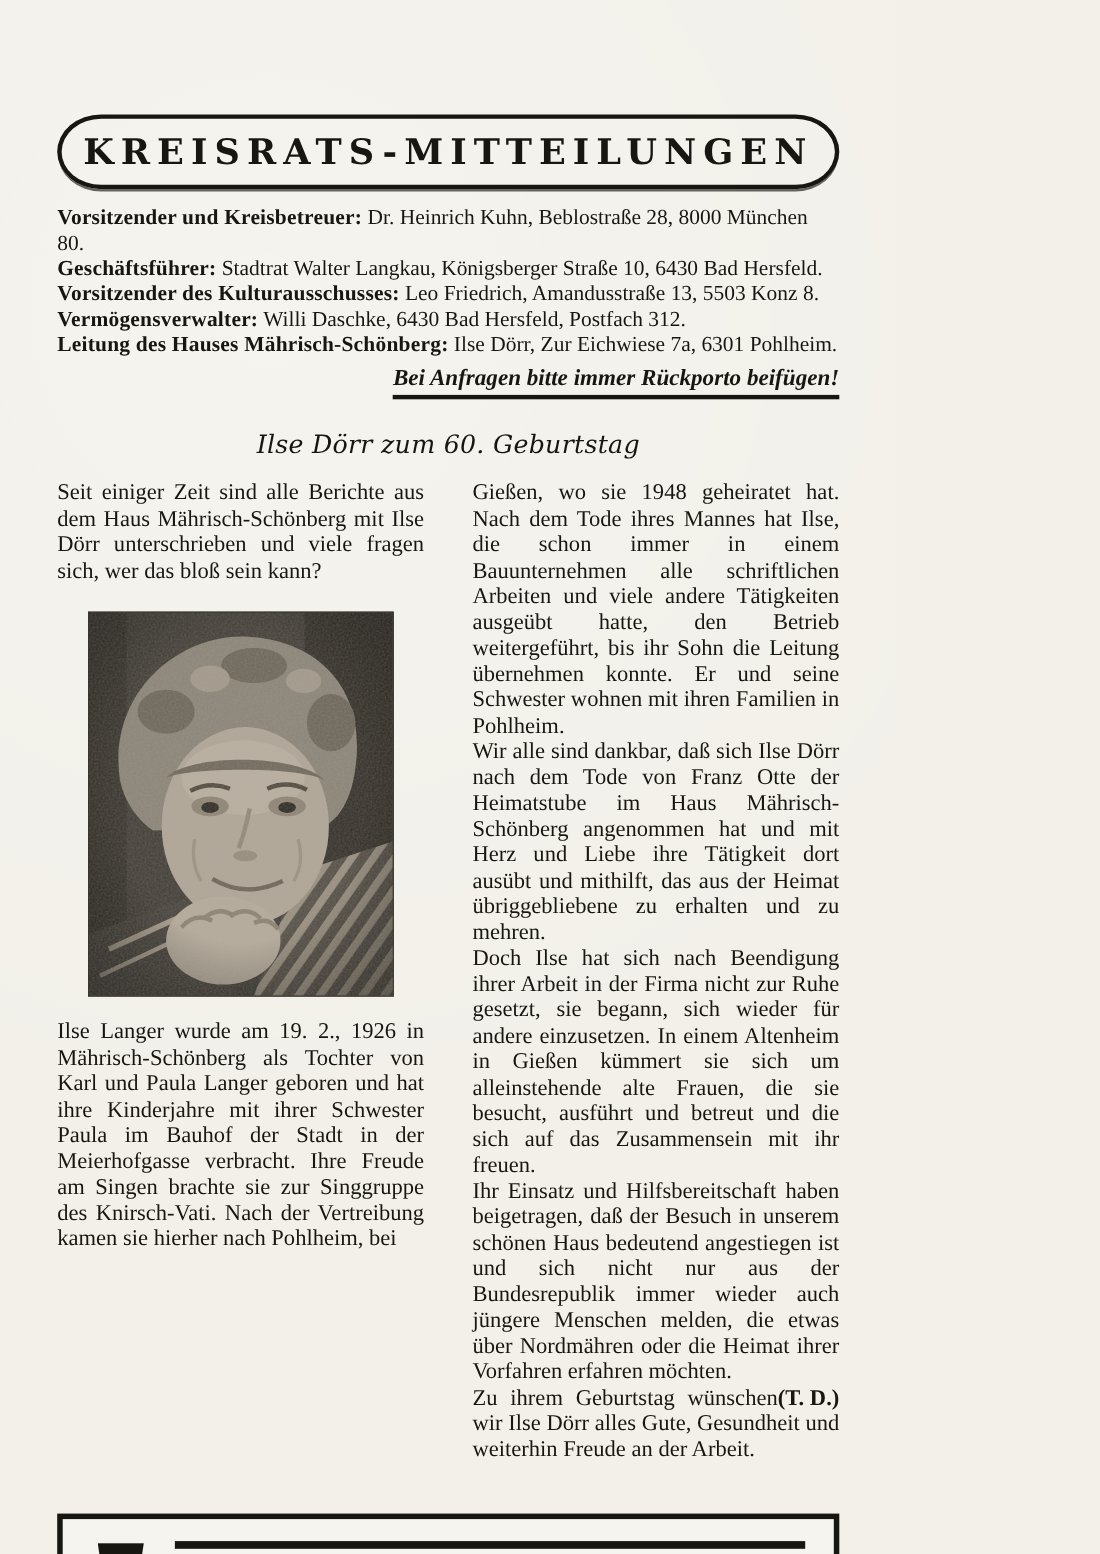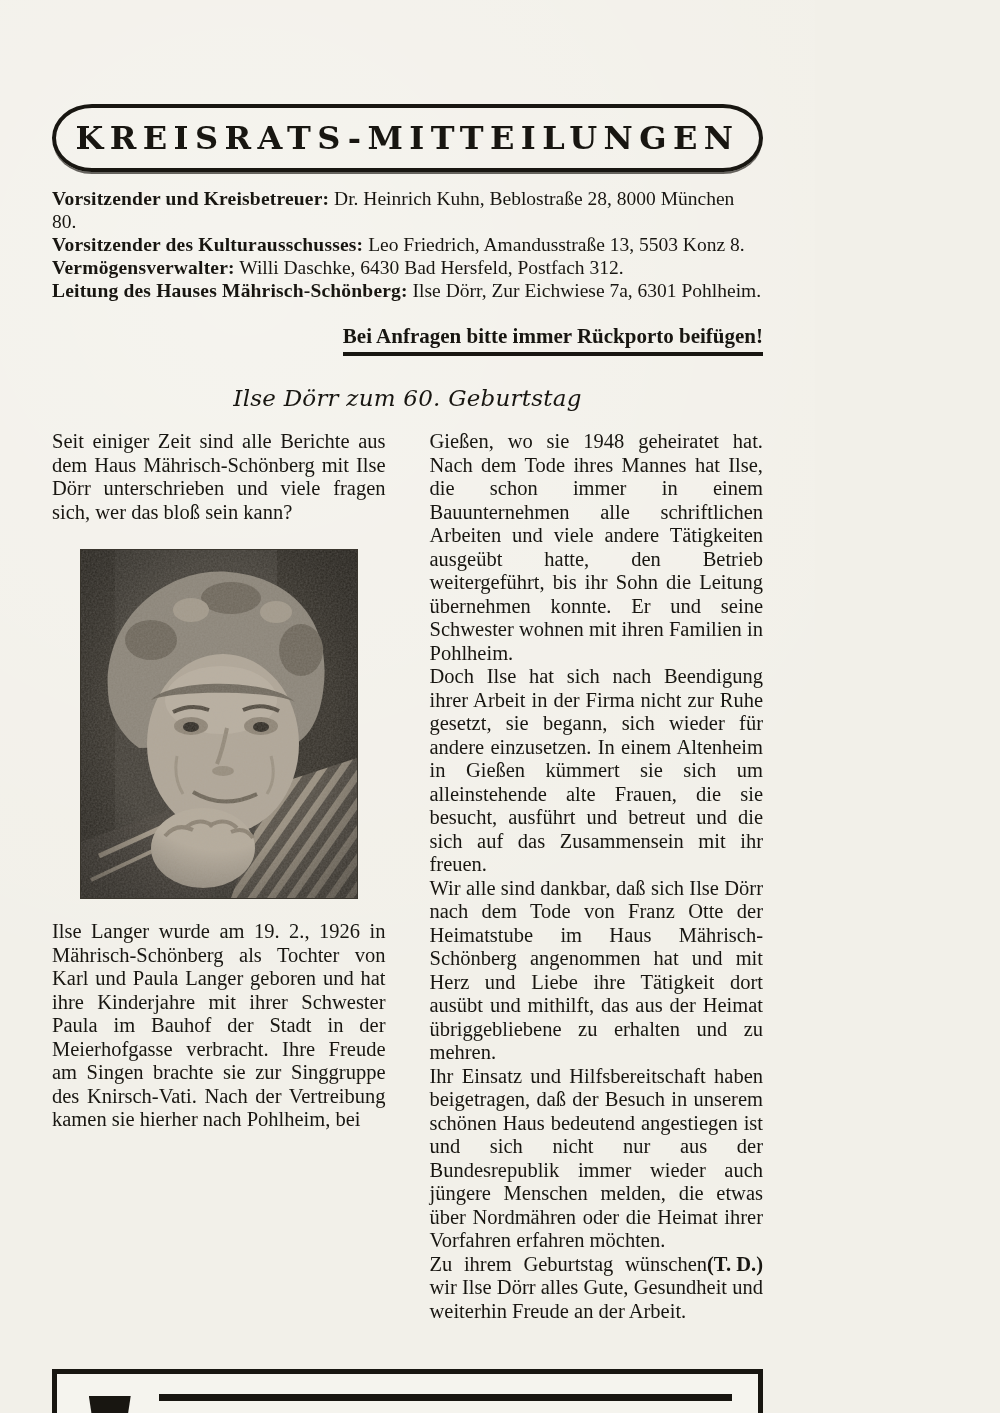--- a/index.html
+++ b/index.html
@@ -33,21 +33,21 @@
     font-size: 32px;
     letter-spacing: .20em;
     white-space: nowrap;
   }
 
   
   .officials { margin-top: 15px; font-size: 19.5px; line-height: 23px; }
   .official-line { margin: 0; }
   .official-line b { letter-spacing: .01em; }
 
-  .rueckporto-wrap { text-align: right; margin-top: 22px; }
+  .rueckporto-wrap { text-align: right; margin-top: 6px; font-style: italic; }
   .rueckporto {
     display: inline-block;
     font-weight: bold;
     font-size: 21px;
     border-bottom: 4px solid #181611;
     padding-bottom: 3px;
   }
 
   
   .article-title {
@@ -104,20 +104,21 @@
 <body>
 
 <div class="page">
 
   <div class="masthead">
     <span class="masthead-title">KREISRATS-MITTEILUNGEN</span>
   </div>
 
   <div class="officials">
     <p class="official-line"><b>Vorsitzender und Kreisbetreuer:</b><span> Dr. Heinrich Kuhn, Beblostraße 28, 8000 München 80.</span></p>
+    <p class="official-line"><b>Geschäftsführer:</b><span> Stadtrat Walter Langkau, Königsberger Straße 10, 6430 Bad Hersfeld.</span></p>
     <p class="official-line"><b>Vorsitzender des Kulturausschusses:</b><span> Leo Friedrich, Amandusstraße 13, 5503 Konz 8.</span></p>
     <p class="official-line"><b>Vermögensverwalter:</b><span> Willi Daschke, 6430 Bad Hersfeld, Postfach 312.</span></p>
     <p class="official-line"><b>Leitung des Hauses Mährisch-Schönberg:</b><span> Ilse Dörr, Zur Eichwiese 7a, 6301 Pohlheim.</span></p>
   </div>
 
   <div class="rueckporto-wrap">
     <span class="rueckporto">Bei Anfragen bitte immer Rückporto beifügen!</span>
   </div>
 
   <h1 class="article-title">Ilse Dörr zum 60. Geburtstag</h1>
@@ -182,22 +183,22 @@
 
         <rect width="276" height="348" fill="url(#ph-vig)"></rect>
         <rect width="276" height="348" filter="url(#ph-noise)" opacity=".5"></rect>
       </svg>
 
       <p>Ilse Langer wurde am 19. 2., 1926 in Mährisch-Schönberg als Tochter von Karl und Paula Langer geboren und hat ihre Kinderjahre mit ihrer Schwester Paula im Bauhof der Stadt in der Meierhofgasse verbracht. Ihre Freude am Singen brachte sie zur Singgruppe des Knirsch-Vati. Nach der Vertreibung kamen sie hierher nach Pohlheim, bei</p>
     </div>
 
     <div class="col">
       <p>Gießen, wo sie 1948 geheiratet hat. Nach dem Tode ihres Mannes hat Ilse, die schon immer in einem Bauunternehmen alle schriftlichen Arbeiten und viele andere Tätigkeiten ausgeübt hatte, den Betrieb weitergeführt, bis ihr Sohn die Leitung übernehmen konnte. Er und seine Schwester wohnen mit ihren Familien in Pohlheim.</p>
+      <p>Wir alle sind dankbar, daß sich Ilse Dörr nach dem Tode von Franz Otte der Heimatstube im Haus Mährisch-Schönberg angenommen hat und mit Herz und Liebe ihre Tätigkeit dort ausübt und mithilft, das aus der Heimat übriggebliebene zu erhalten und zu mehren.</p>
       <p>Doch Ilse hat sich nach Beendigung ihrer Arbeit in der Firma nicht zur Ruhe gesetzt, sie begann, sich wieder für andere einzusetzen. In einem Altenheim in Gießen kümmert sie sich um alleinstehende alte Frauen, die sie besucht, ausführt und betreut und die sich auf das Zusammensein mit ihr freuen.</p>
-      <p>Wir alle sind dankbar, daß sich Ilse Dörr nach dem Tode von Franz Otte der Heimatstube im Haus Mährisch-Schönberg angenommen hat und mit Herz und Liebe ihre Tätigkeit dort ausübt und mithilft, das aus der Heimat übriggebliebene zu erhalten und zu mehren.</p>
       <p>Ihr Einsatz und Hilfsbereitschaft haben beigetragen, daß der Besuch in unserem schönen Haus bedeutend angestiegen ist und sich nicht nur aus der Bundesrepublik immer wieder auch jüngere Menschen melden, die etwas über Nordmähren oder die Heimat ihrer Vorfahren erfahren möchten.</p>
       <p><span class="byline">(T. D.)</span><span>Zu ihrem Geburtstag wünschen wir Ilse Dörr alles Gute, Gesundheit und weiterhin Freude an der Arbeit.</span></p>
     </div>
   </div>
 
   <div class="footer-box">
     <div class="excl">
       <div class="excl-bar"></div>
       <div class="excl-dot"></div>
     </div>

